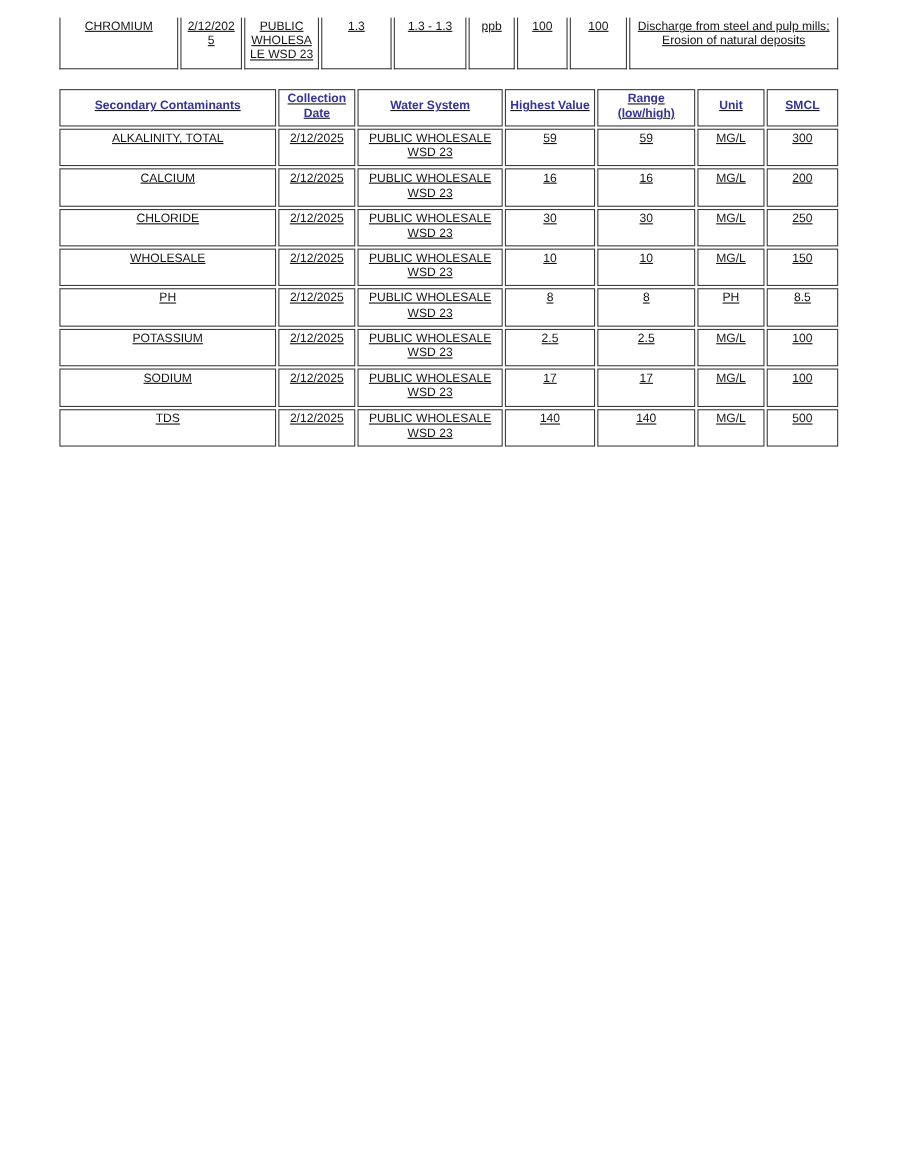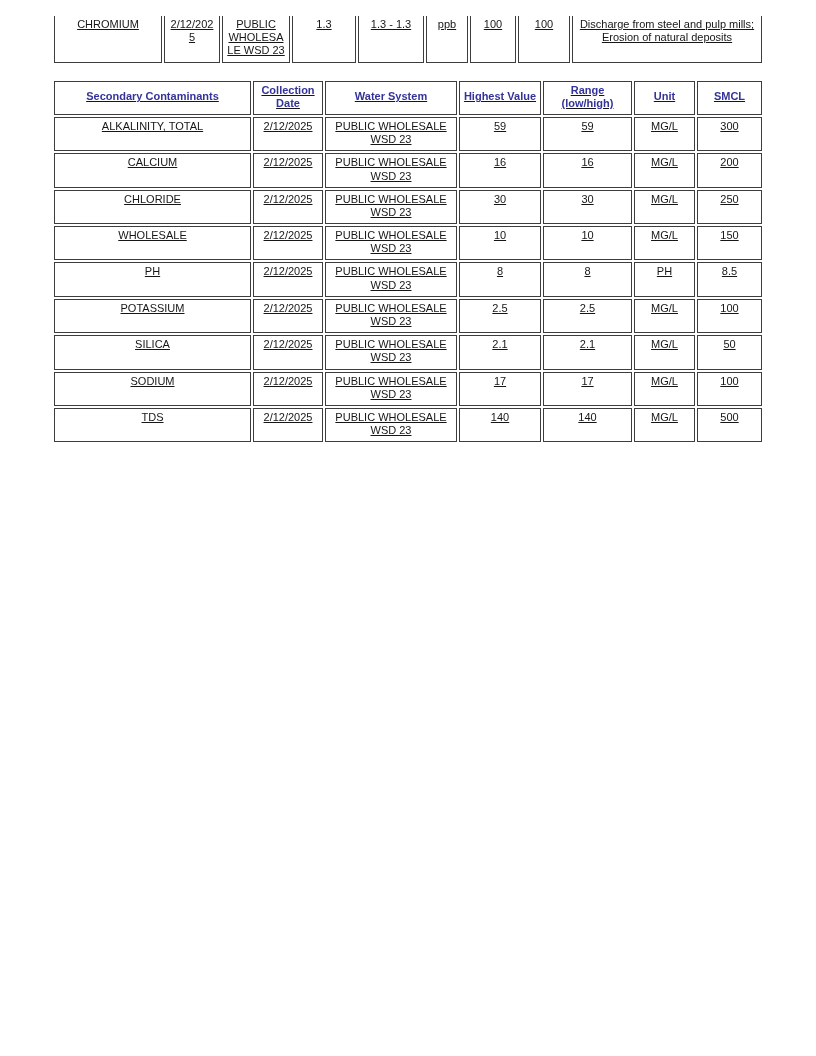--- a/index.html
+++ b/index.html
@@ -166,29 +166,20 @@
           <tr>
             <td>POTASSIUM</td>
             <td>2/12/2025</td>
             <td>PUBLIC WHOLESALE WSD 23</td>
             <td>2.5</td>
             <td>2.5</td>
             <td>MG/L</td>
             <td class="left">100</td>
           </tr>
           <tr>
-            <td>SILICA</td>
-            <td>2/12/2025</td>
-            <td>PUBLIC WHOLESALE WSD 23</td>
-            <td>2.1</td>
-            <td>2.1</td>
-            <td>MG/L</td>
-            <td class="left">50</td>
-          </tr>
-          <tr>
             <td>SODIUM</td>
             <td>2/12/2025</td>
             <td>PUBLIC WHOLESALE WSD 23</td>
             <td>17</td>
             <td>17</td>
             <td>MG/L</td>
             <td class="left">100</td>
           </tr>
           <tr>
             <td>TDS</td>

